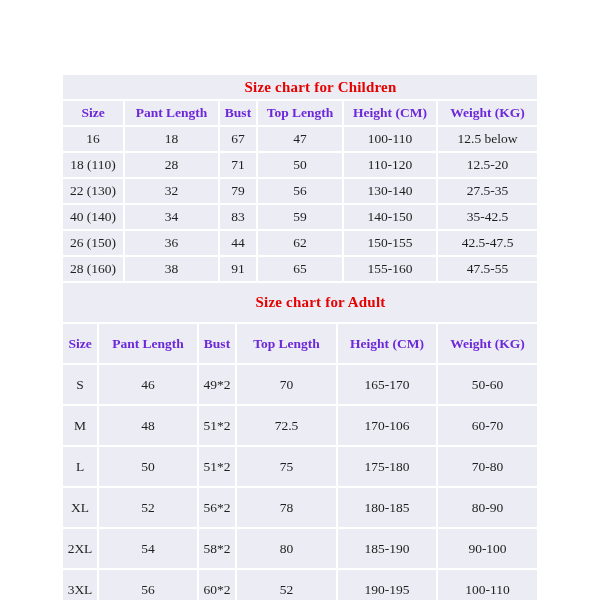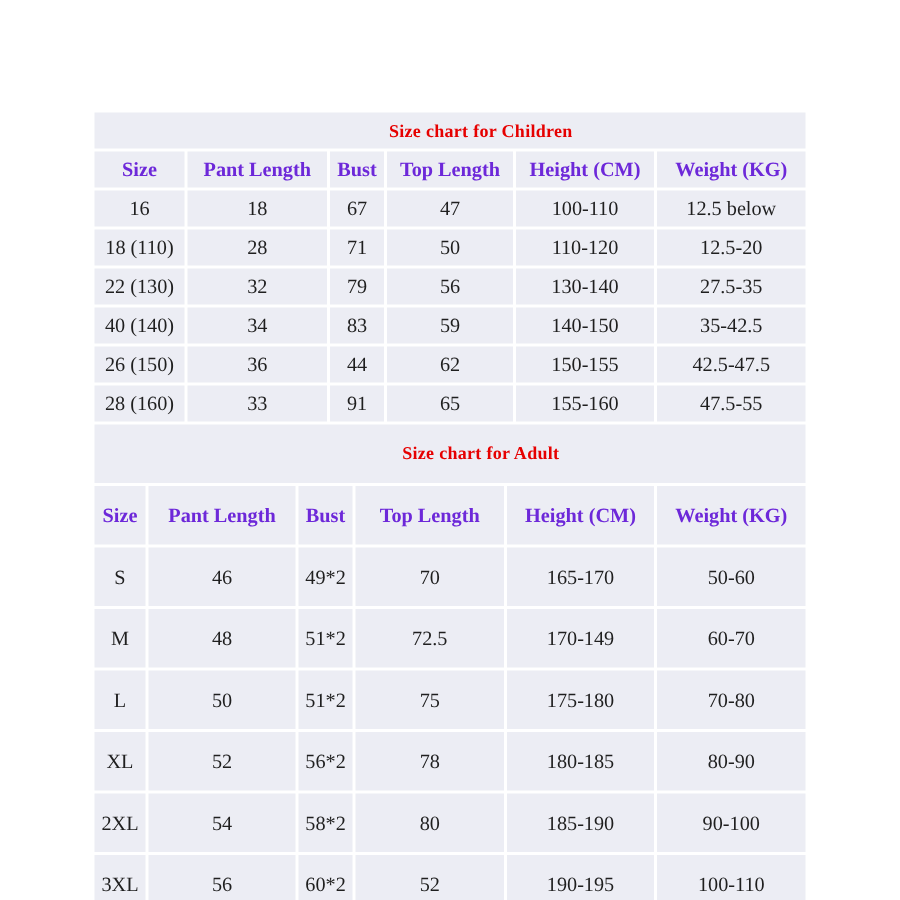--- a/index.html
+++ b/index.html
@@ -45,21 +45,21 @@
   .size-table.children th { height: 24px; }
   .size-table.adult td,
   .size-table.adult th { height: 39px; }
   .size-table th {
     font-weight: bold;
     color: #6d28d9;
   }
   .size-table td.chart-title {
     color: #e60000;
     font-weight: bold;
-    font-size: 12px;
+    font-size: 15px;
     letter-spacing: 0.2px;
     padding-left: 41px;
   }
 </style>
 </head>
 <body>
 
 <div class="chart-wrap">
 
   <table class="size-table children">
@@ -118,21 +118,21 @@
         <tr>
           <td>26 (150)</td>
           <td>36</td>
           <td>44</td>
           <td>62</td>
           <td>150-155</td>
           <td>42.5-47.5</td>
         </tr>
         <tr>
           <td>28 (160)</td>
-          <td>33</td>
+          <td>38</td>
           <td>91</td>
           <td>65</td>
           <td>155-160</td>
           <td>47.5-55</td>
         </tr>
       </tbody>
   </table>
 
   <table class="size-table adult">
     <colgroup>
@@ -161,21 +161,21 @@
           <td>49*2</td>
           <td>70</td>
           <td>165-170</td>
           <td>50-60</td>
         </tr>
         <tr>
           <td>M</td>
           <td>48</td>
           <td>51*2</td>
           <td>72.5</td>
-          <td>170-149</td>
+          <td>170-106</td>
           <td>60-70</td>
         </tr>
         <tr>
           <td>L</td>
           <td>50</td>
           <td>51*2</td>
           <td>75</td>
           <td>175-180</td>
           <td>70-80</td>
         </tr>

